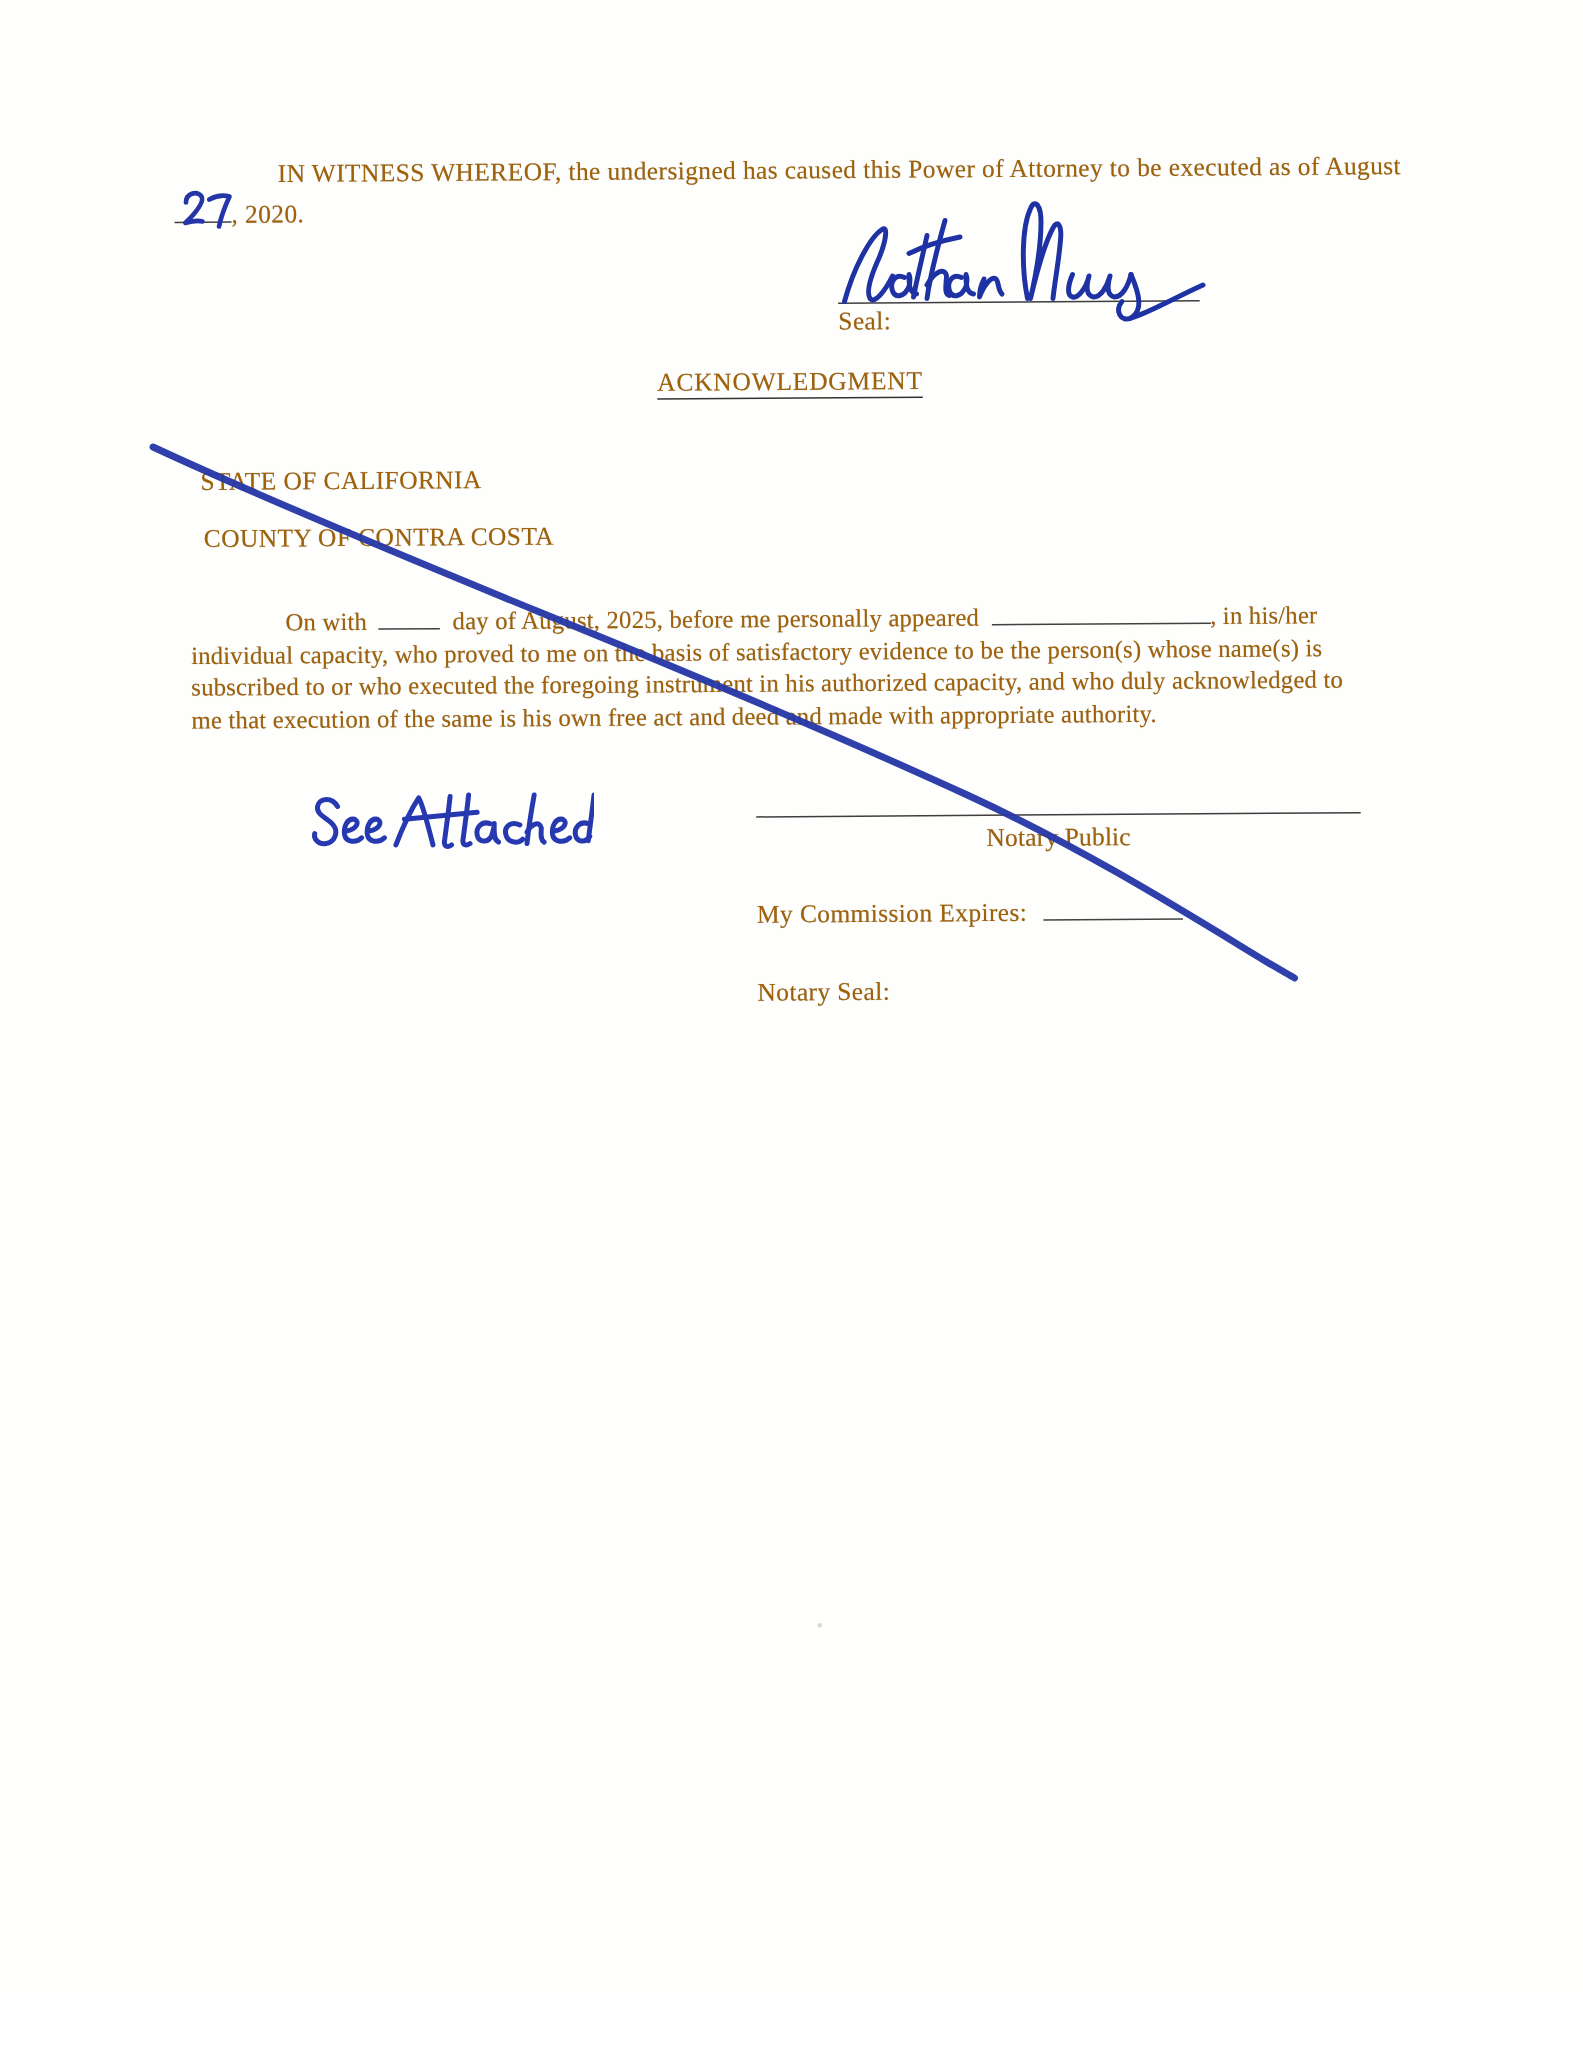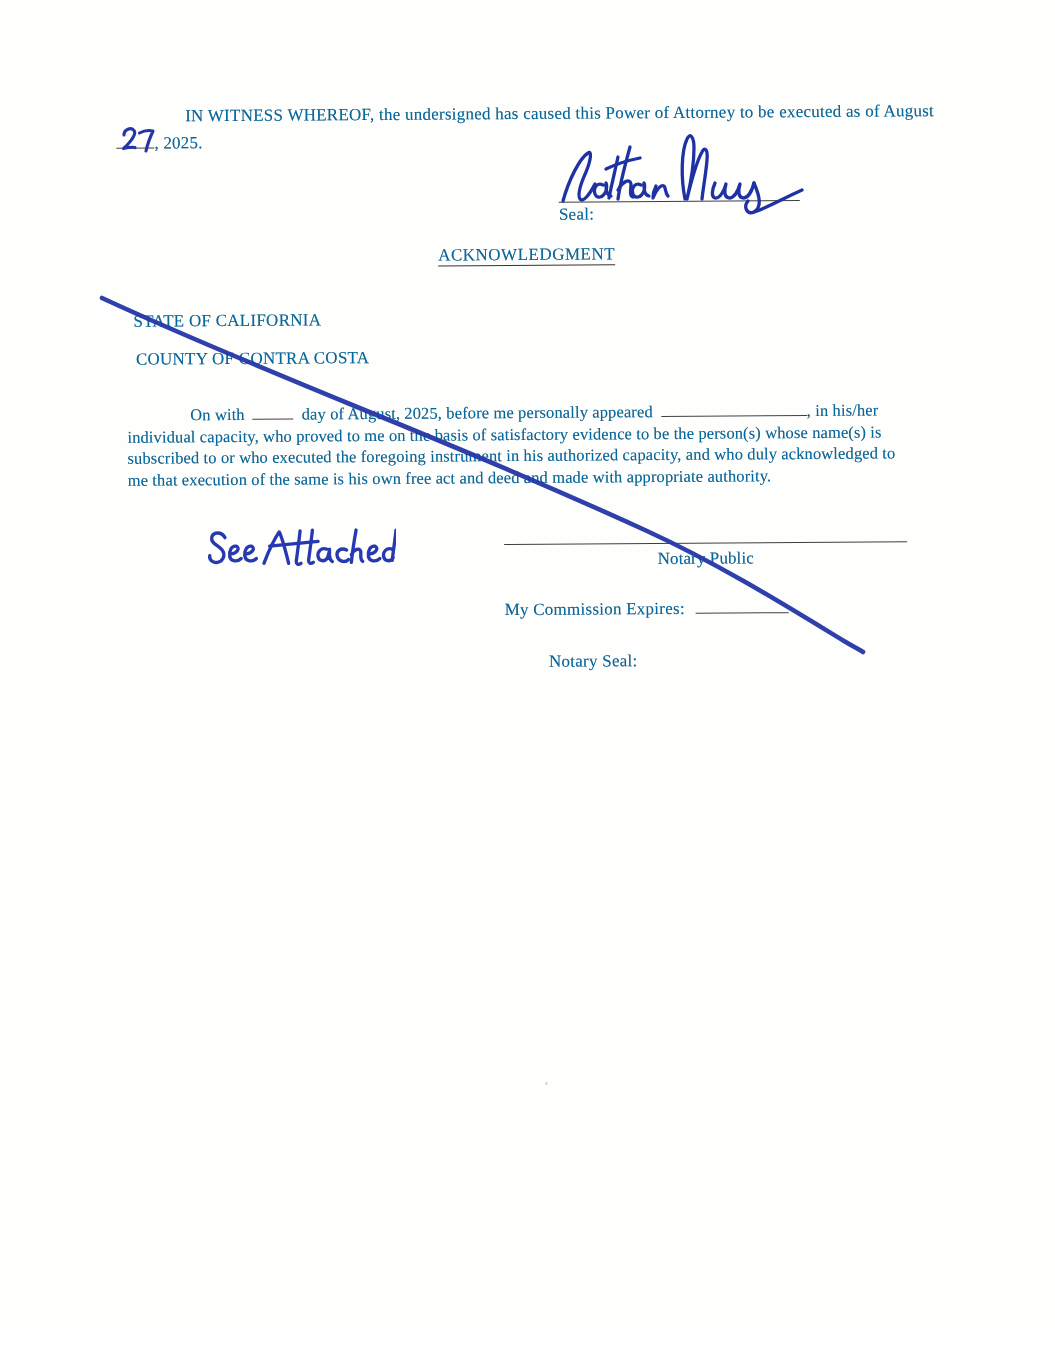--- a/index.html
+++ b/index.html
@@ -2,21 +2,21 @@
 <html><head>
 <meta charset="utf-8">
 <style>
   html,body { margin:0; padding:0; background:#ffffff; }
   .page {
     position:relative;
     width:1055px; height:1332px;
     background:#fefefd;
     overflow:hidden;
     font-family:"Liberation Serif", serif;
-    color:#0369a1;
+    color:#a16207;
   }
   .printed {
     position:absolute; inset:0;
     transform:rotate(-0.4deg);
     transform-origin:520px 380px;
   }
   .abs { position:absolute; white-space:nowrap; }
   .t17 { font-size:17px; letter-spacing:0.25px; text-shadow:0 0 0.6px rgba(45,45,45,0.38); }
   .t16 { font-size:16.5px; letter-spacing:0.12px; text-shadow:0 0 0.6px rgba(45,45,45,0.38); }
   .blank {
@@ -34,21 +34,21 @@
 </style>
 </head>
 <body>
 
 <div class="page">
 
   <div class="printed">
 
     <div class="abs t17" style="left:187px; top:104px;">IN WITNESS WHEREOF, the undersigned has caused this Power of Attorney to be executed as of August</div>
     <div class="abs t17" style="left:118px; top:131px;">
-      <span class="blank" style="width:38px;"></span><span>, 2025.</span>
+      <span class="blank" style="width:38px;"></span><span>, 2020.</span>
     </div>
 
     <div class="hline" style="left:560px; top:202px; width:241px;"></div>
     <div class="abs t17" style="left:560px; top:205px;">Seal:</div>
 
     <div class="abs t17 center" style="left:0; top:245px; width:1055px;">
       <span class="u-head">ACKNOWLEDGMENT</span>
     </div>
 
     <div class="abs t17" style="left:134px; top:309px;">STATE OF CALIFORNIA</div>
@@ -61,21 +61,21 @@
     <div class="abs t16" style="left:127px; top:446px;">subscribed to or who executed the foregoing instrument in his authorized capacity, and who duly acknowledged to</div>
     <div class="abs t16" style="left:127px; top:468px;">me that execution of the same is his own free act and deed and made with appropriate authority.</div>
 
     <div class="hline" style="left:503px; top:544px; width:403px; border-top-width:1.5px;"></div>
     <div class="abs t17 center" style="left:503px; top:550px; width:403px; letter-spacing:0.1px;">Notary Public</div>
 
     <div class="abs t17" style="left:503px; top:600px;">
       <span>My Commission Expires:</span><span class="blank" style="width:93px; margin-left:11px;"></span>
     </div>
 
-    <div class="abs t17" style="left:503px; top:652px;margin-left:44px;">Notary Seal:</div>
+    <div class="abs t17" style="left:503px; top:652px;">Notary Seal:</div>
   </div>
 
   <svg class="ink" style="left:118px; top:125px;" width="40" height="32" viewBox="0 0 40 32" role="img" aria-label="27">
     <path d="M6,10 C6,4 13,2 16,5.5 C18.5,8.5 14,14.5 10.5,18.5 C8.5,20.8 6.5,22.6 5.5,23.6 C10,22.4 14.5,22 17,22.6" stroke="#2435a8" stroke-width="3.1"></path>
     <path d="M21.5,8 C26,5.5 31,5 35,6 C32,12.5 29.5,19 28,26" stroke="#2435a8" stroke-width="3.1"></path>
   </svg>
 
   <svg class="ink" style="left:549px; top:132px;" width="262" height="94" viewBox="0 0 262 94" role="img" aria-label="Nathan Wula">
     <g stroke="#1f32a4" stroke-width="3.3">
       <path d="M14,69 C20,47 31,26 39,21 C43,18 42,28 37,40 C32,51 28,62 31,67 C34,71 41,62 46,52"></path>

